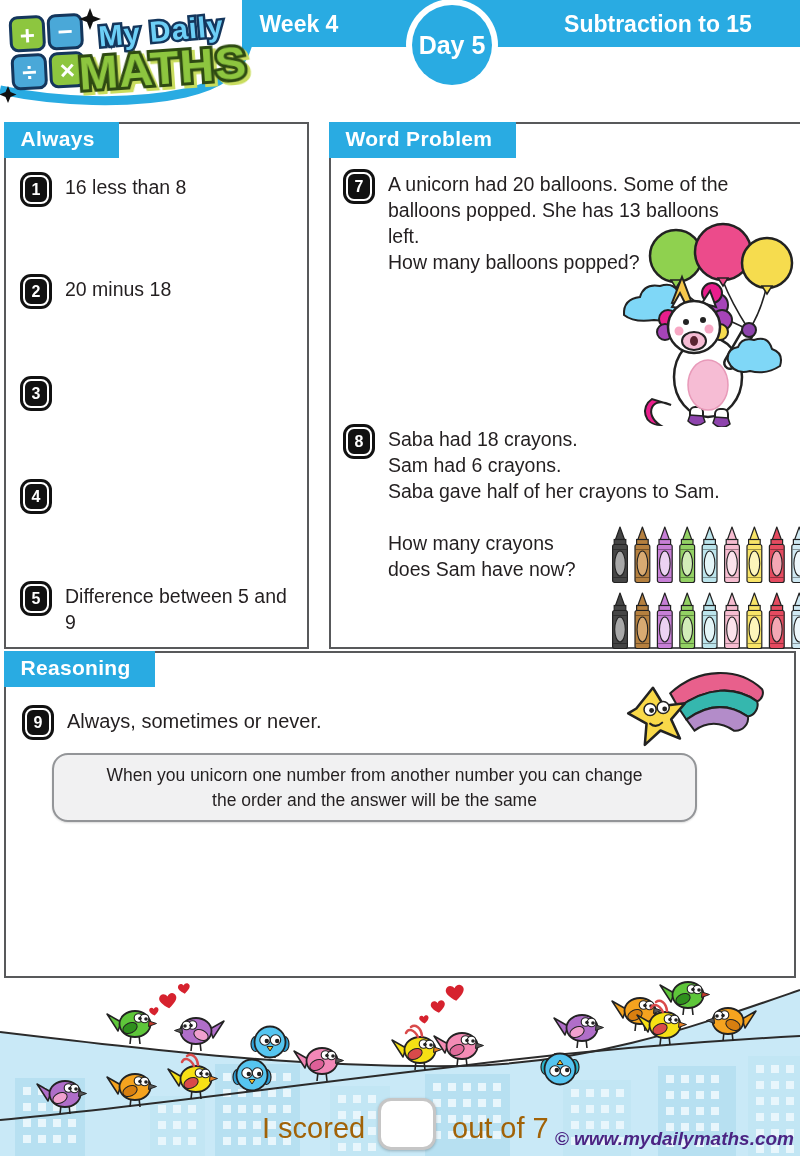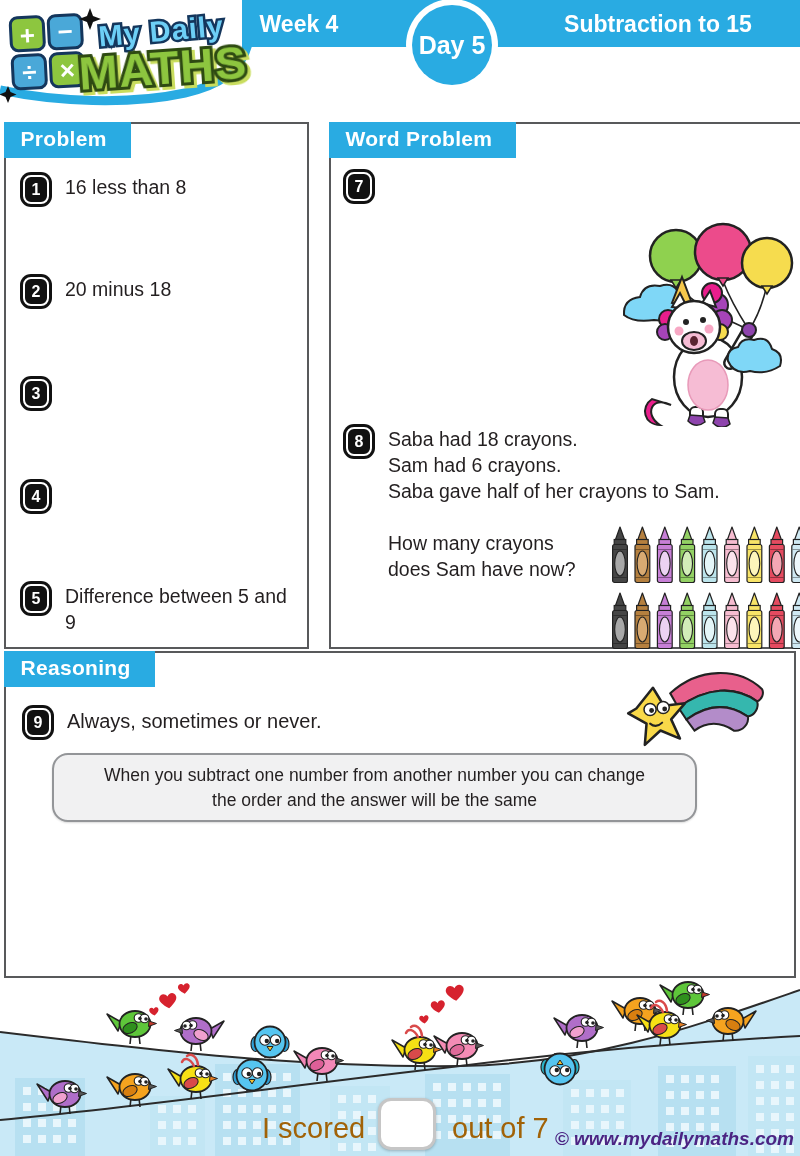--- a/index.html
+++ b/index.html
@@ -90,21 +90,21 @@
     <text x="162" y="41" transform="rotate(-5 162 41)" text-anchor="middle" font-size="29" font-weight="bold" fill="#6dcff6" stroke="#14365c" stroke-width="5" paint-order="stroke" letter-spacing="1">My Daily</text>
     <text x="164" y="84" transform="rotate(-4 164 84)" text-anchor="middle" font-size="47" font-weight="bold" fill="#8dc63f" stroke="#2e4a12" stroke-width="6" paint-order="stroke" letter-spacing="1" style="filter:drop-shadow(3px 3px 0 #c9dd5e)">MATHS</text>
 
     <text x="299" y="32" text-anchor="middle" font-size="23" font-weight="bold" fill="#fff">Week 4</text>
     <text x="452" y="54" text-anchor="middle" font-size="25" font-weight="bold" fill="#fff">Day 5</text>
     <text x="658" y="32" text-anchor="middle" font-size="23" font-weight="bold" fill="#fff">Subtraction to 15</text>
   </svg>
 </div>
 
 <div id="fluency-panel" class="panel">
-  <div class="tab">Problem</div>
+  <div class="tab">Always</div>
   <div class="qrow" id="fq1">
     <div class="badge">1</div>
     <div class="qtext">16 less than 8</div>
   </div>
   <div class="qrow" id="fq2">
     <div class="badge">2</div>
     <div class="qtext">20 minus 18</div>
   </div>
   <div class="qrow" id="fq3">
     <div class="badge">3</div>
@@ -117,20 +117,24 @@
     <div class="qtext">Difference between 5 and
 9</div>
   </div>
 </div>
 
 <div id="word-panel" class="panel">
   <div class="tab">Word Problem</div>
 
   <div class="qrow" id="wq7">
     <div class="badge">7</div>
+    <div class="qtext">A unicorn had 20 balloons. Some of the
+balloons popped. She has 13 balloons
+left.
+How many balloons popped?</div>
   </div>
 
   <svg id="unicorn-illustration" viewBox="0 0 195 208">
     <path d="M60,64 C80,90 112,100 133,111" stroke="#222" stroke-width="1.6" fill="none"></path>
     <path d="M107,62 C116,85 126,100 133,111" stroke="#222" stroke-width="1.6" fill="none"></path>
     <path d="M150,70 C145,90 139,102 133,111" stroke="#222" stroke-width="1.6" fill="none"></path>
     <circle cx="60" cy="37" r="26" stroke="#222" stroke-width="2.5" fill="#8fd14f"></circle>
     <path d="M55,61 L65,61 L60,69 Z" stroke="#222" stroke-width="1.5" fill="#8fd14f"></path>
     <circle cx="107" cy="33" r="28" stroke="#222" stroke-width="2.5" fill="#ec4b8b"></circle>
     <path d="M102,59 L112,59 L107,67 Z" stroke="#222" stroke-width="1.5" fill="#ec4b8b"></path>
@@ -339,21 +343,21 @@
     <path d="M58,48 C86,28 114,26 136,42 C138,48 134,56 127,57 C108,44 88,44 66,60 Z" stroke="#222" stroke-width="2" fill="#35b7ae"></path>
     <path d="M66,60 C88,44 108,44 127,57 C128,64 122,72 113,71 C100,62 86,62 74,71 Z" stroke="#222" stroke-width="2" fill="#b38cc9"></path>
     <polygon points="32.8,28.5 43.7,46.3 64.5,43.9 50.9,59.8 59.6,78.8 40.3,70.8 24.8,85.0 26.5,64.1 8.3,53.8 16.4,49.0" stroke="#222" stroke-width="2.5" stroke-linejoin="round" fill="#f9d949"></polygon>
     <circle cx="30" cy="50" r="6" fill="#fff" stroke="#222" stroke-width="1.5"></circle>
     <circle cx="43" cy="48" r="6" fill="#fff" stroke="#222" stroke-width="1.5"></circle>
     <circle cx="31.5" cy="51" r="2.4" fill="#222"></circle>
     <circle cx="44.5" cy="49.5" r="2.4" fill="#222"></circle>
     <path d="M30,64 Q36,69 42,63" stroke="#222" stroke-width="2" fill="none" stroke-linecap="round"></path>
   </svg>
 
-  <div id="statement-bubble">When you subtract one number from another number you can change
+  <div id="statement-bubble">When you unicorn one number from another number you can change
 the order and the answer will be the same</div>
 </div>
 
 <div id="footer">
   <svg id="footer-svg" width="800" height="178" viewBox="0 0 800 178">
     <defs>
       <clipPath id="skyclip">
         <path d="M0,54 C150,72 300,90 460,88 C590,86 690,50 800,12 L800,178 L0,178 Z"></path>
       </clipPath>
     </defs>

